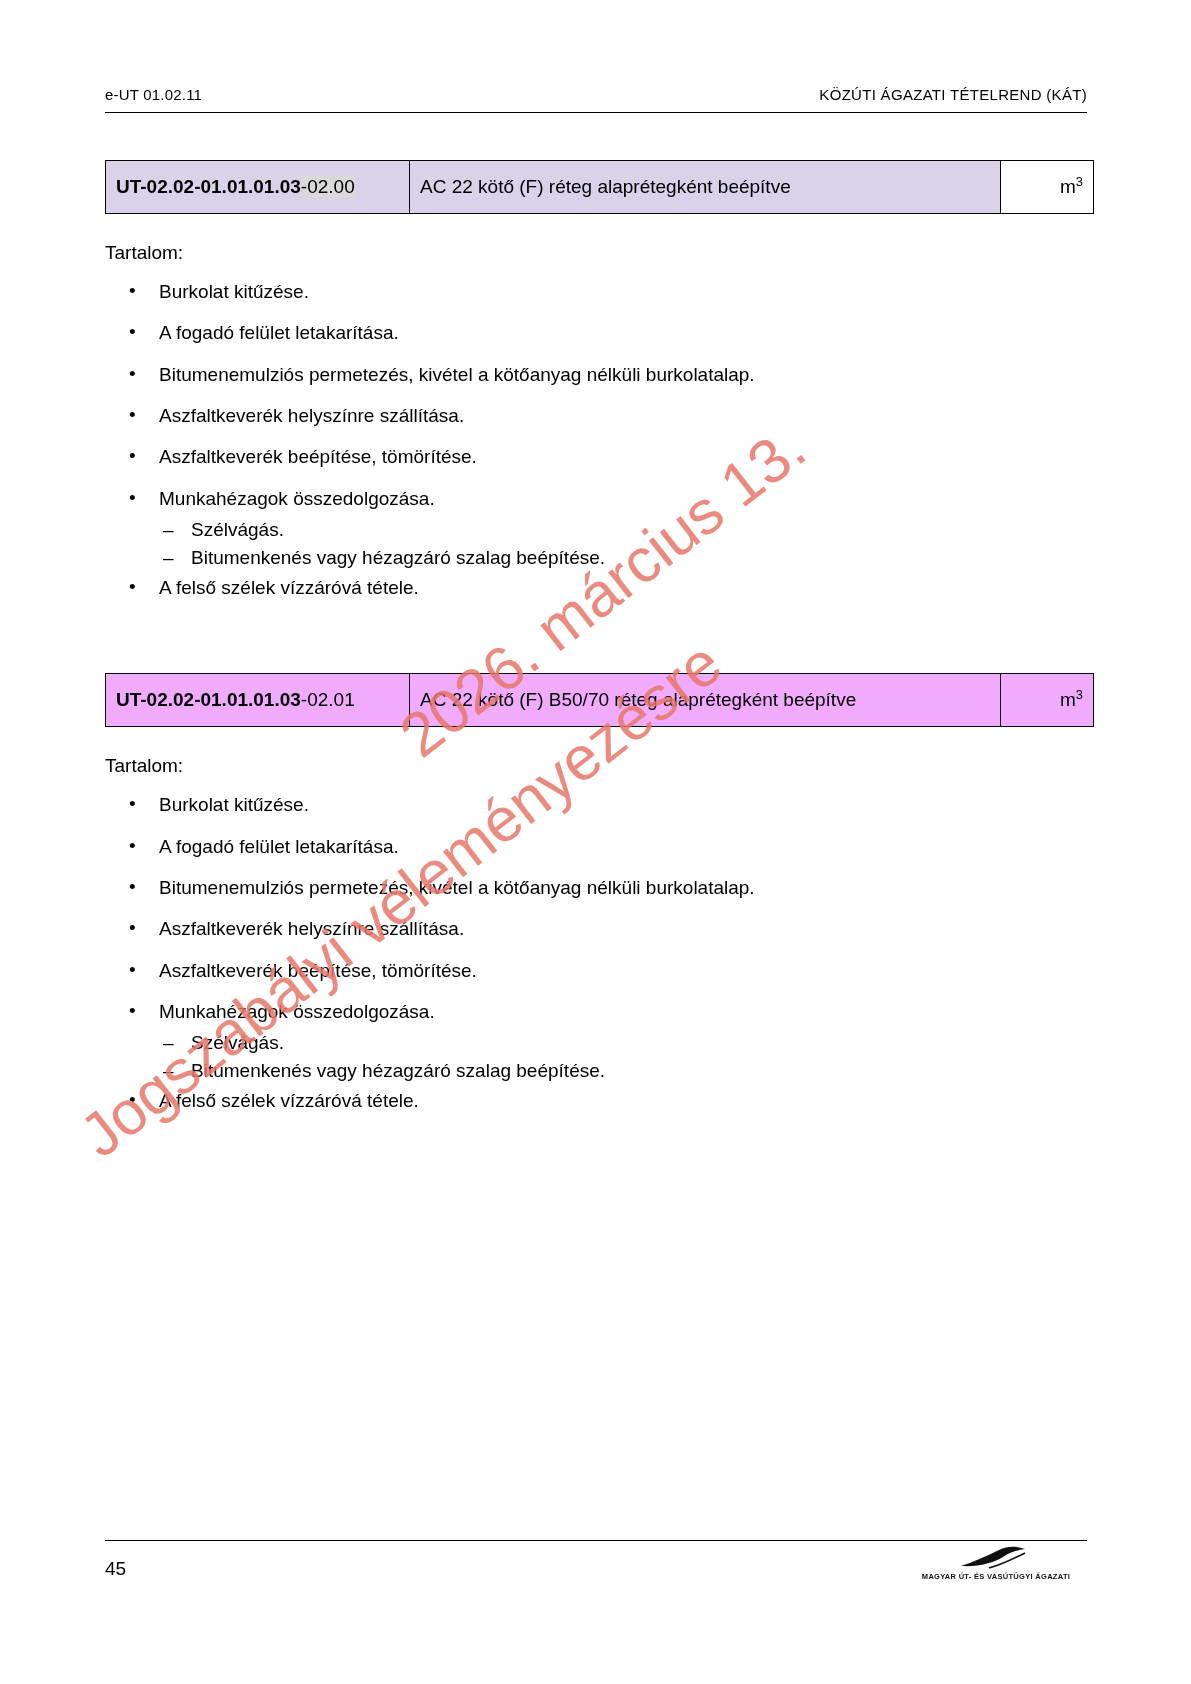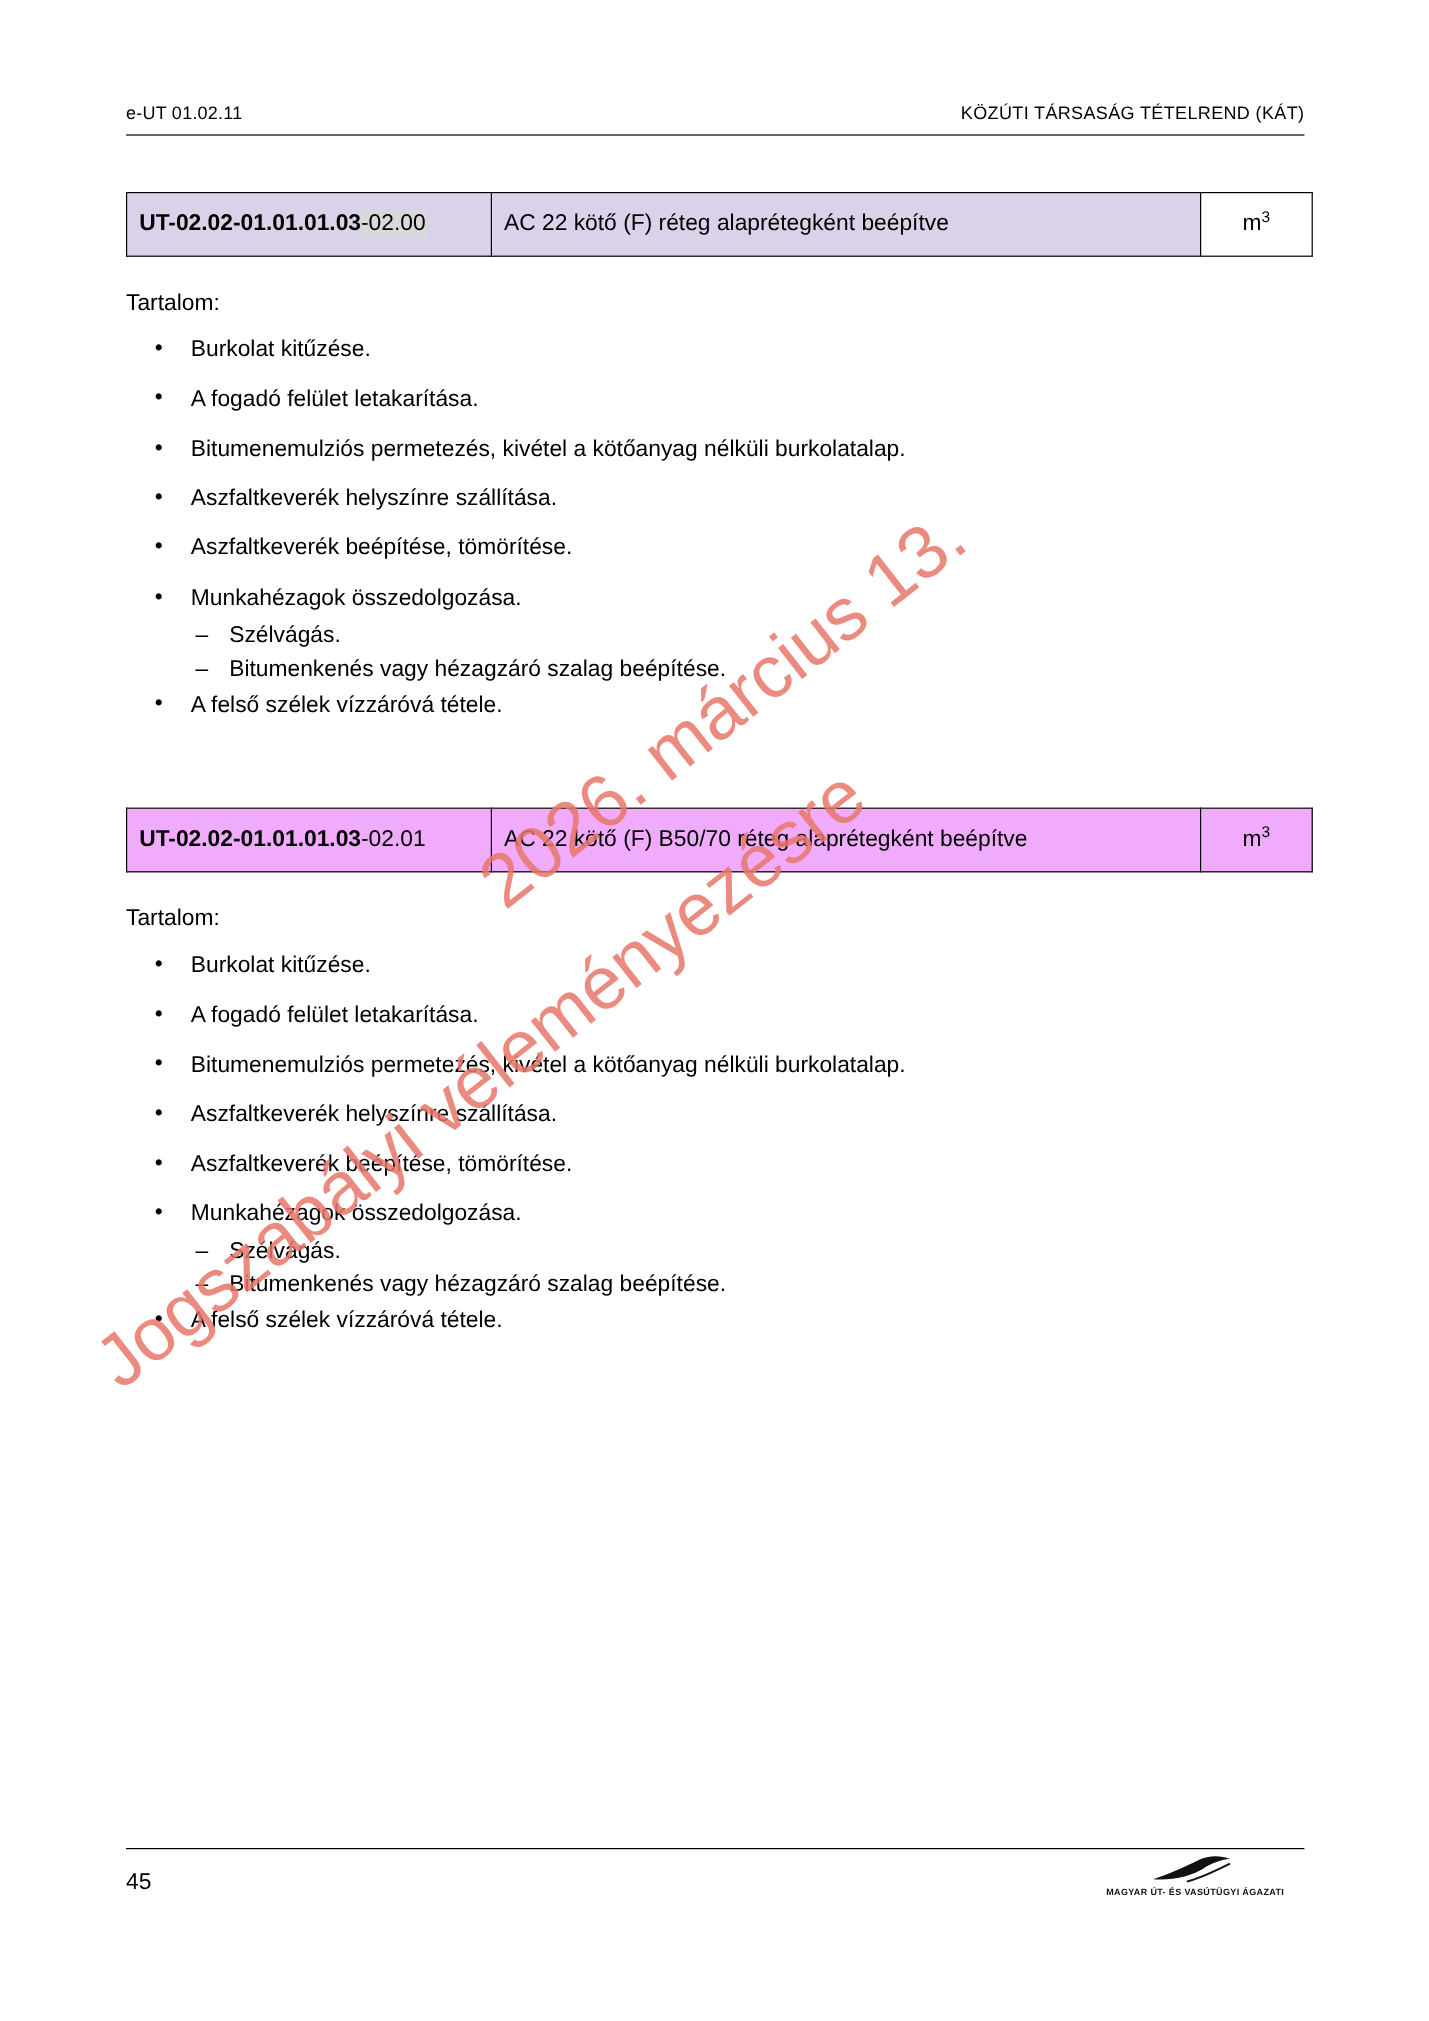--- a/index.html
+++ b/index.html
@@ -86,21 +86,21 @@
     font-weight: normal;
   }
   .cell-code .code-suffix.highlight {
     background: #d9d9d9;
   }
   .cell-desc {
     width: 570px;
   }
   .cell-unit {
     width: 72px;
-    text-align: center;
+    text-align: right;
     white-space: nowrap;
   }
   .purple td {
     background: #d9d2e9;
   }
   .purple .cell-unit {
     background: #ffffff;
   }
   .plain td {
     background: #f0abfc;
@@ -225,21 +225,21 @@
     line-height: 0;
   }
 </style>
 </head>
 <body>
 
 <div class="page">
 
   <div class="header">
     <div class="header-left">e-UT 01.02.11</div>
-    <div class="header-right">KÖZÚTI TÁRSASÁG TÉTELREND (KÁT)</div>
+    <div class="header-right">KÖZÚTI ÁGAZATI TÉTELREND (KÁT)</div>
   </div>
   <div class="header-rule"></div>
 
   <div class="content">
 
     <table class="item-table purple">
       <tbody>
           <tr>
         <td class="cell-code">
           <span class="code-main">UT-02.02-01.01.01.03</span><span class="code-suffix highlight">-02.00</span>

